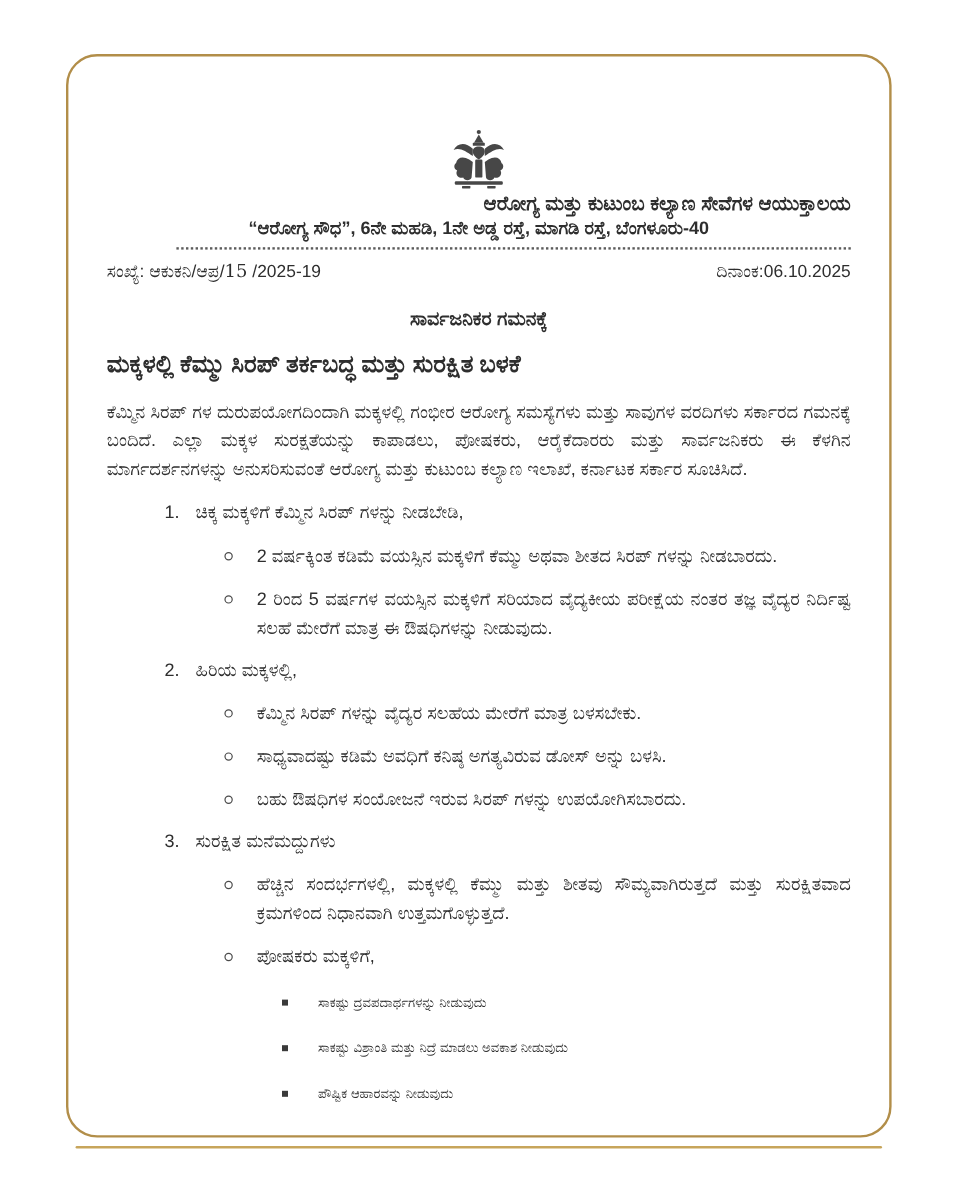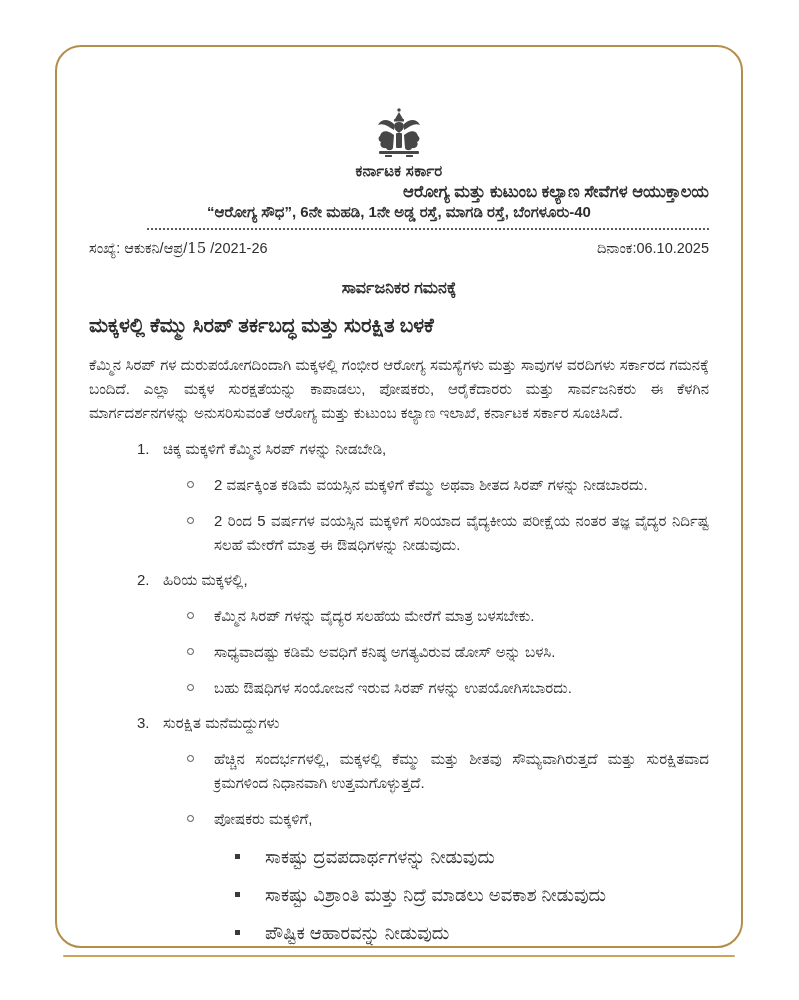--- a/index.html
+++ b/index.html
@@ -34,21 +34,21 @@
   .hand{font-family:"DejaVu Serif", serif;font-size:15px;}
   .h-notice{text-align:center;font-weight:bold;font-size:16px;margin-top:22px;}
   .h-title{text-align:left;font-weight:bold;font-size:20px;margin-top:17px;font-family:Liberation Serif, serif;}
   .intro{margin-top:16px;font-size:15px;line-height:24px;text-align:justify;}
   .olist{margin-top:12px;}
   .li-num{display:flex;margin:11px 0 0 48px;font-size:15px;line-height:24px;}
   .num{width:26px;flex:none;}
   .li-circ{display:flex;margin:12px 0 0 98px;font-size:15px;line-height:24px;text-align:justify;}
   .ring{flex:none;width:7px;height:7px;border:1.4px solid #4a4a4a;border-radius:50%;
     margin:8px 20px 0 0;box-sizing:border-box;background:transparent;}
-  .li-sq{display:flex;margin:14px 0 0 146px;font-size:18px;line-height:24px;}
+  .li-sq{display:flex;margin:14px 0 0 146px;font-size:11px;line-height:24px;}
   .sqm{flex:none;width:5px;height:5px;background:#3a3a3a;margin:9px 25px 0 0;}
   .txt{flex:1;}
 </style>
 </head>
 <body>
 
 <div class="sheet">
   <div class="content">
 
     <div class="header">
@@ -61,30 +61,29 @@
           <path d="M40 34 C28 22 14 24 8 36 C18 31 28 38 40 46 Z"></path>
           <path d="M60 34 C72 22 86 24 92 36 C82 31 72 38 60 46 Z"></path>
           <path d="M34 52 C24 46 14 48 12 58 C8 60 8 68 14 70 C10 76 16 84 24 82 C26 88 36 88 38 82 L40 56 Z"></path>
           <path d="M66 52 C76 46 86 48 88 58 C92 60 92 68 86 70 C90 76 84 84 76 82 C74 88 64 88 62 82 L60 56 Z"></path>
           <rect x="44" y="52" width="12" height="30" rx="2"></rect>
           <rect x="10" y="88" width="80" height="6" rx="2"></rect>
           <rect x="22" y="96" width="14" height="4" rx="1"></rect>
           <rect x="64" y="96" width="14" height="4" rx="1"></rect>
         </g>
       </svg>
-      <div class="gov">ಕರ್ನಾಟಕ ಸರ್ಕಾರ</div>
       <div class="dept">ಆರೋಗ್ಯ ಮತ್ತು ಕುಟುಂಬ ಕಲ್ಯಾಣ ಸೇವೆಗಳ ಆಯುಕ್ತಾಲಯ</div>
       <div class="addr">“ಆರೋಗ್ಯ ಸೌಧ”, 6ನೇ ಮಹಡಿ, 1ನೇ ಅಡ್ಡ ರಸ್ತೆ, ಮಾಗಡಿ ರಸ್ತೆ, ಬೆಂಗಳೂರು-40</div>
     </div>
 
     <div class="sep"></div>
 
     <div class="refrow">
       <div>
-        <span>ಸಂಖ್ಯೆ: ಆಕುಕನಿ/ಆಪ್ರ/</span><span class="hand">15</span><span> /2021-26</span>
+        <span>ಸಂಖ್ಯೆ: ಆಕುಕನಿ/ಆಪ್ರ/</span><span class="hand">15</span><span> /2025-19</span>
       </div>
       <div>ದಿನಾಂಕ:06.10.2025</div>
     </div>
 
     <div class="h-notice">ಸಾರ್ವಜನಿಕರ ಗಮನಕ್ಕೆ</div>
     <div class="h-title">ಮಕ್ಕಳಲ್ಲಿ ಕೆಮ್ಮು ಸಿರಪ್ ತರ್ಕಬದ್ಧ ಮತ್ತು ಸುರಕ್ಷಿತ ಬಳಕೆ</div>
 
     <div class="intro">ಕೆಮ್ಮಿನ ಸಿರಪ್ ಗಳ ದುರುಪಯೋಗದಿಂದಾಗಿ ಮಕ್ಕಳಲ್ಲಿ ಗಂಭೀರ ಆರೋಗ್ಯ ಸಮಸ್ಯೆಗಳು ಮತ್ತು ಸಾವುಗಳ ವರದಿಗಳು ಸರ್ಕಾರದ ಗಮನಕ್ಕೆ ಬಂದಿದೆ. ಎಲ್ಲಾ ಮಕ್ಕಳ ಸುರಕ್ಷತೆಯನ್ನು ಕಾಪಾಡಲು, ಪೋಷಕರು, ಆರೈಕೆದಾರರು ಮತ್ತು ಸಾರ್ವಜನಿಕರು ಈ ಕೆಳಗಿನ ಮಾರ್ಗದರ್ಶನಗಳನ್ನು ಅನುಸರಿಸುವಂತೆ ಆರೋಗ್ಯ ಮತ್ತು ಕುಟುಂಬ ಕಲ್ಯಾಣ ಇಲಾಖೆ, ಕರ್ನಾಟಕ ಸರ್ಕಾರ ಸೂಚಿಸಿದೆ.</div>
 
     <div class="olist">

